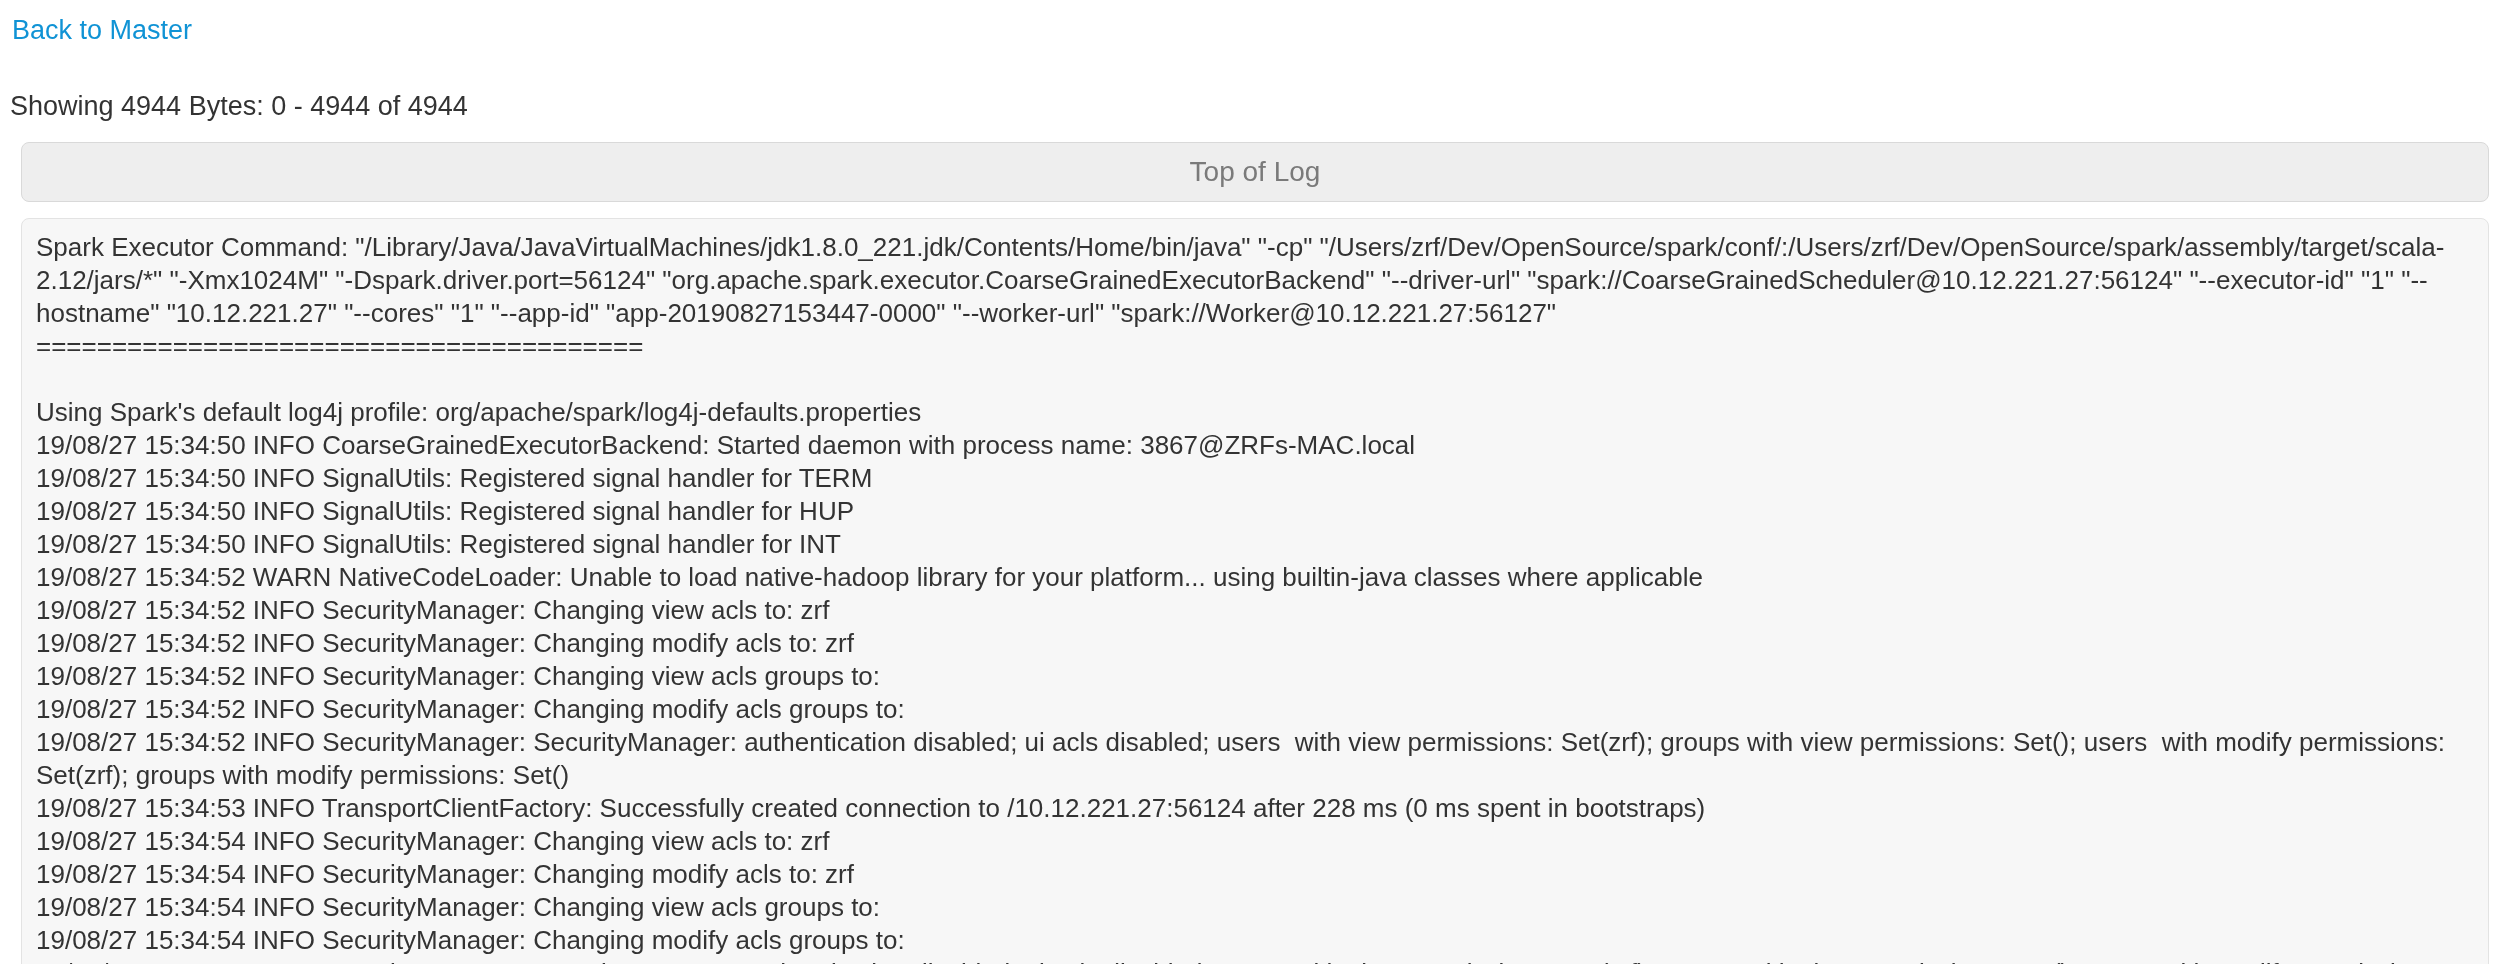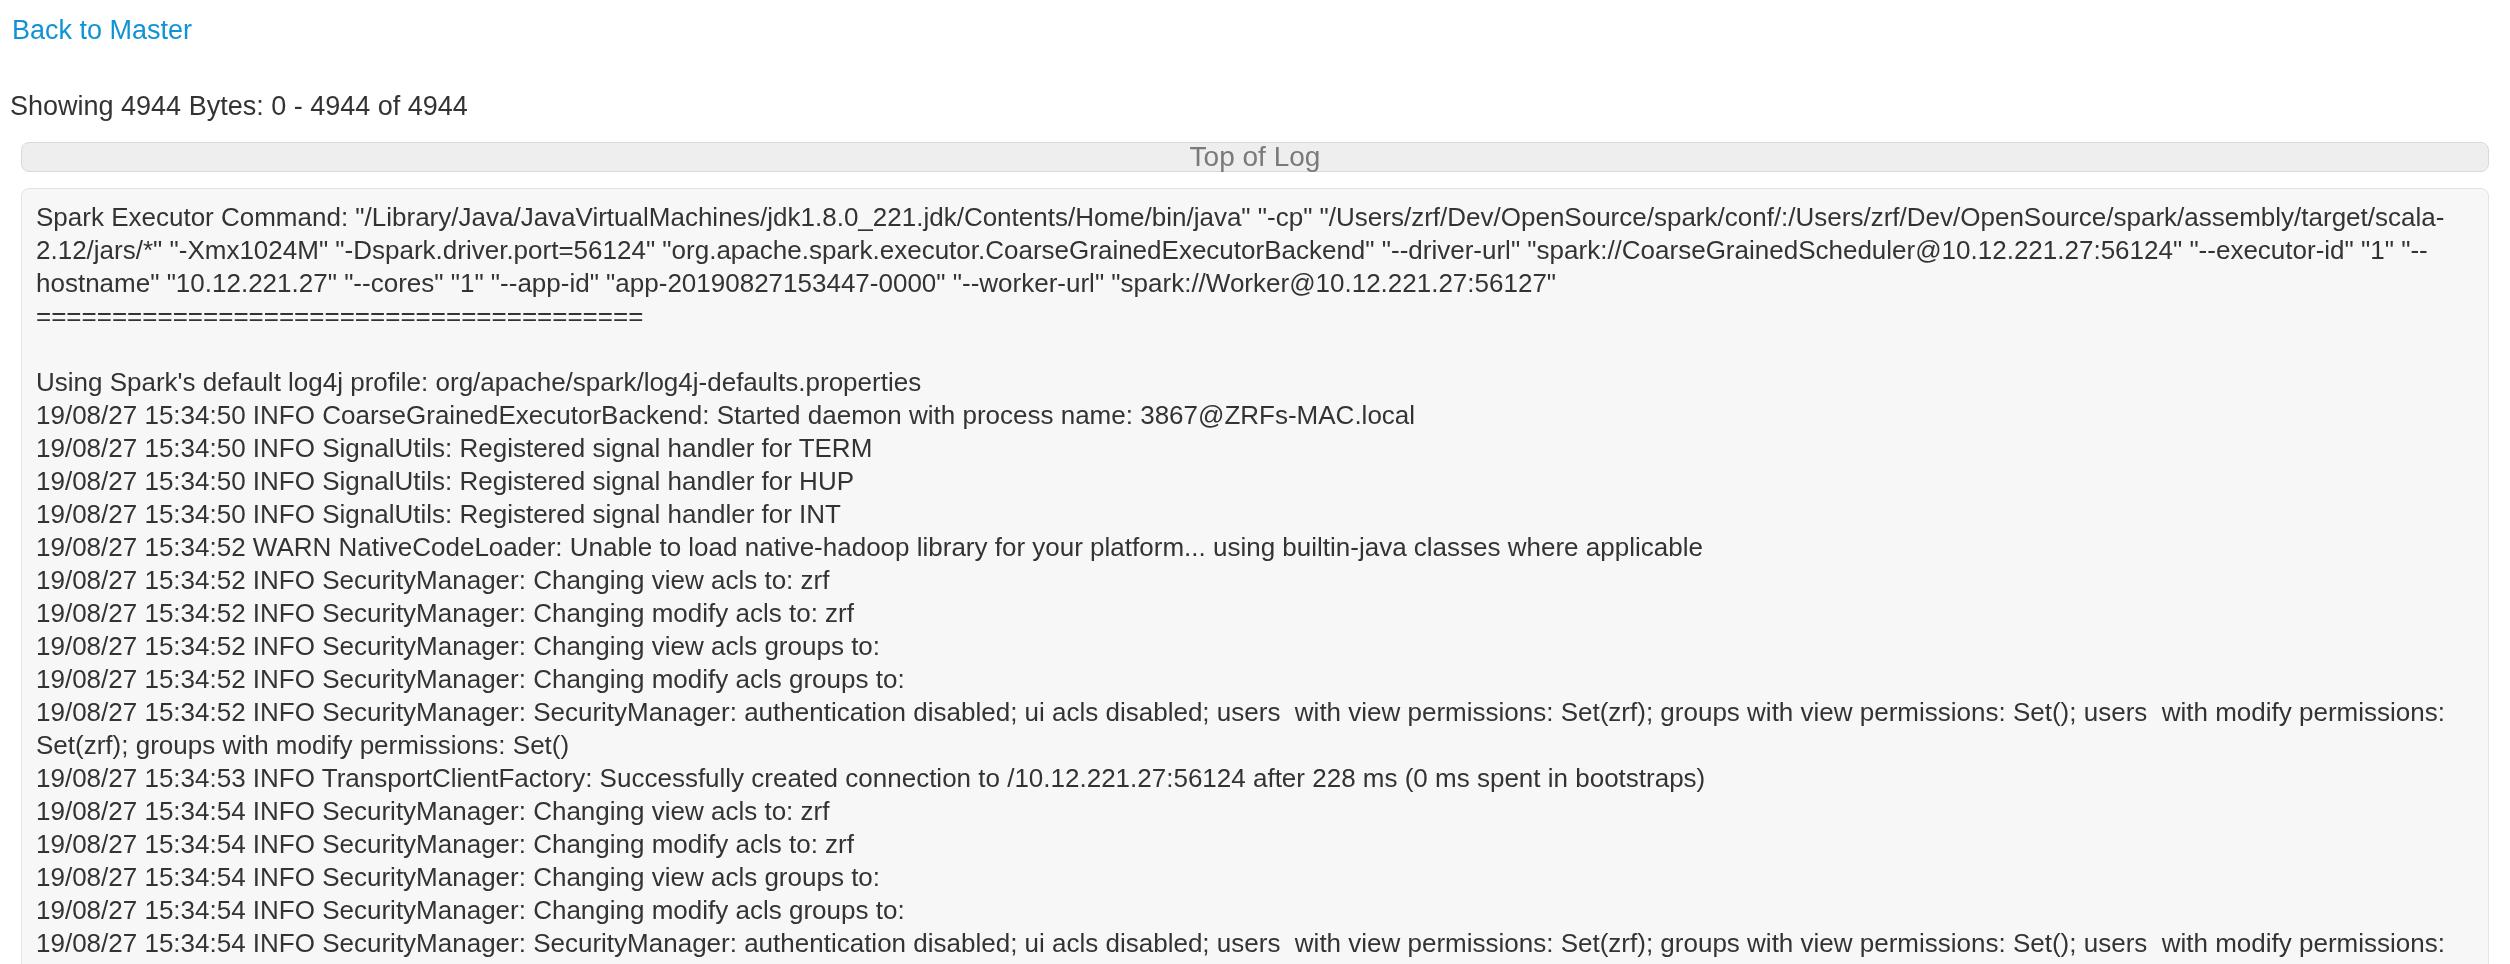--- a/index.html
+++ b/index.html
@@ -31,21 +31,21 @@
     cursor:pointer;
   }
   .byte-info{
     margin:44px 0 20px 10px;
     font-size:27px;
     line-height:32px;
     color:var(--text);
   }
   .panel-header{
     margin:16px 21px;
-    height:30px;
+    height:60px;
     background:var(--panel-bg);
     border:1px solid var(--panel-border);
     border-radius:8px;
     display:flex;
     align-items:center;
     justify-content:center;
   }
   .panel-header span{
     font-size:28px;
     color:var(--panel-text);

